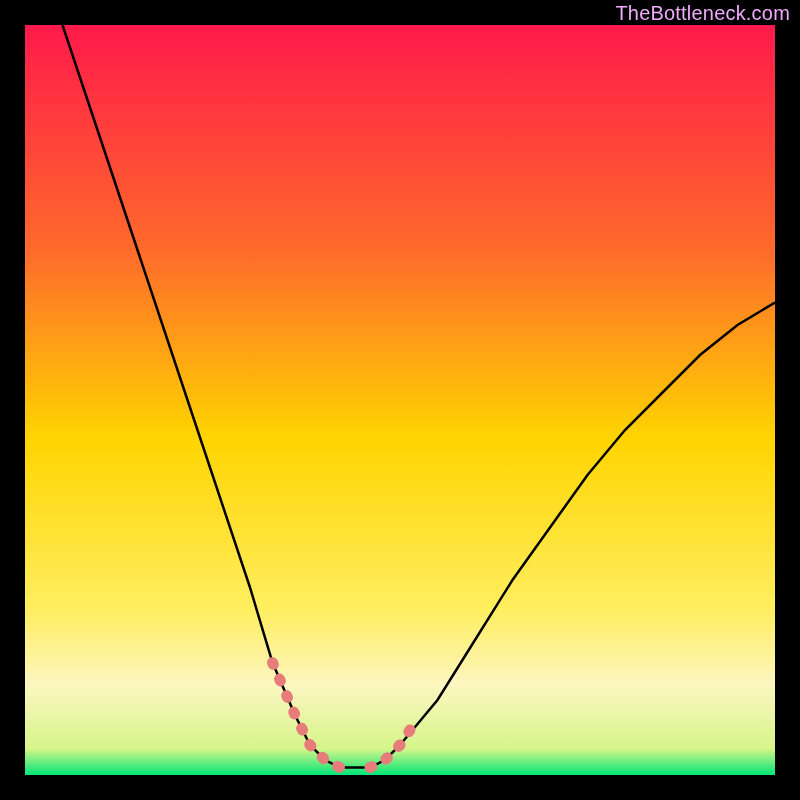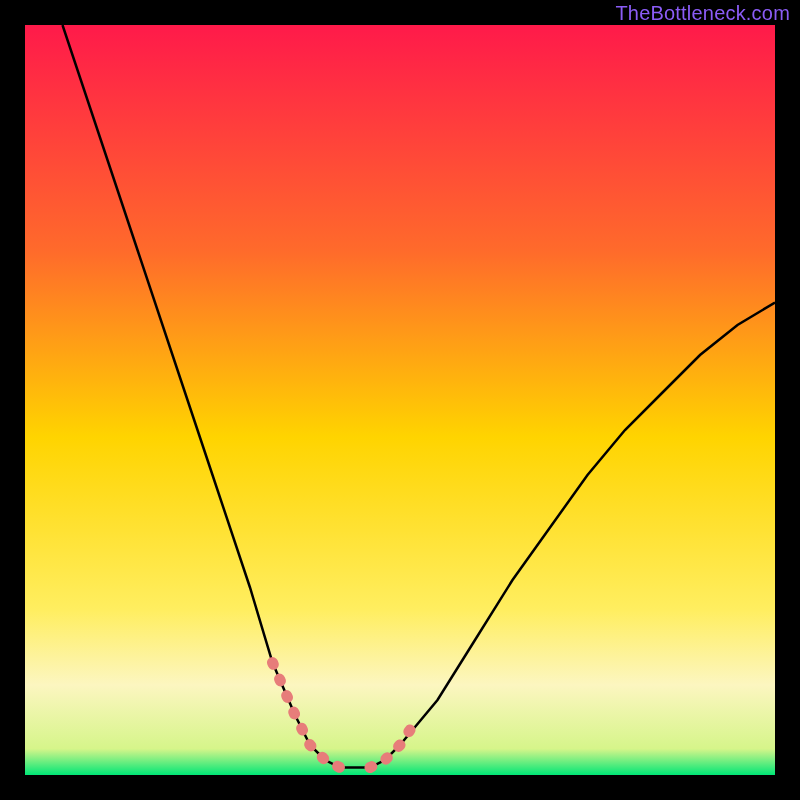--- a/index.html
+++ b/index.html
@@ -23,21 +23,21 @@
     position: absolute;
     left: 0;
     top: 0;
     width: 750px;
     height: 750px;
   }
   .watermark {
     position: absolute;
     top: 2px;
     right: 10px;
-    color: #8b5cf6;
+    color: #f0abfc;
     font-size: 20px;
     font-weight: 500;
     letter-spacing: 0.2px;
   }
   svg { display: block; }
 </style>
 </head>
 <body>
 
 <div class="frame">

